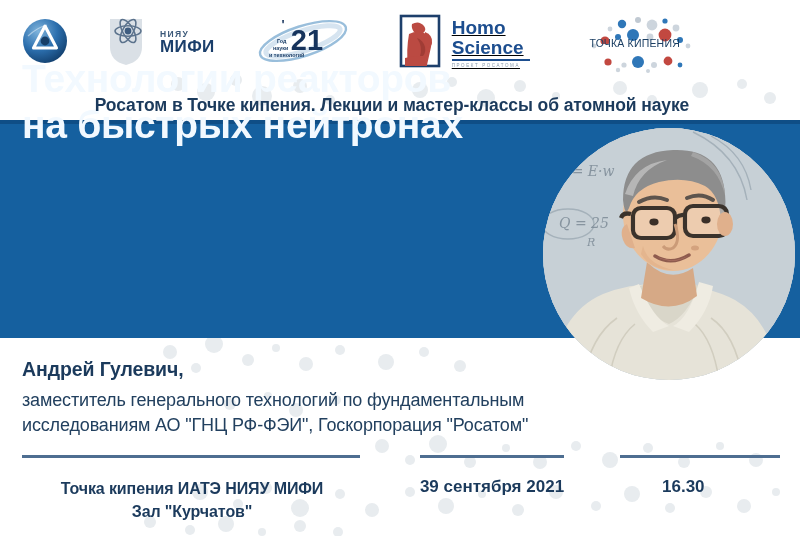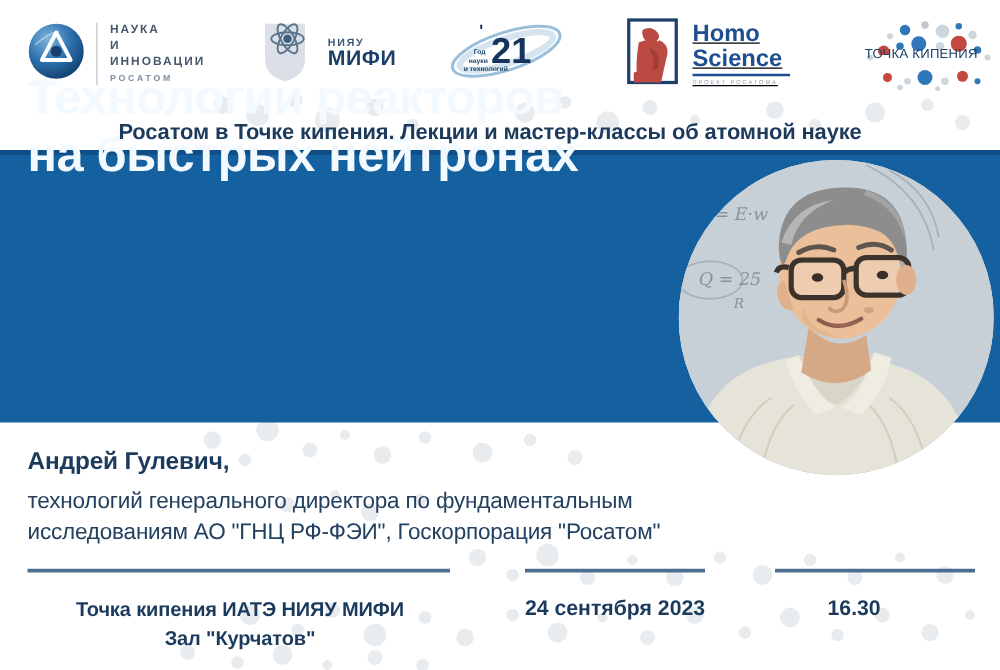--- a/index.html
+++ b/index.html
@@ -225,25 +225,20 @@
             <stop offset="55%" stop-color="#2c6fae"></stop>
             <stop offset="100%" stop-color="#123f6d"></stop>
           </radialGradient>
         </defs>
         <circle cx="23" cy="23" r="22" fill="url(#rg)"></circle>
         <path d="M23 8 L34.5 30 L11.5 30 Z" fill="none" stroke="#ffffff" stroke-width="3.1" stroke-linejoin="round"></path>
         <circle cx="23" cy="23" r="4.4" fill="#173f68"></circle>
         <path d="M6 18 Q16 9 25 7" fill="none" stroke="#ffffff" stroke-width="1.2" opacity="0.45"></path>
       </svg>
     </span>
-    <div class="rtext">
-      <div class="rl1">НАУКА</div>
-      <div class="rl2">И ИННОВАЦИИ</div>
-      <div class="rl3">РОСАТОМ</div>
-    </div>
   </div>
 
   <div class="logo-slot" id="logo-mifi">
     <span>
       <svg width="54" height="56" viewBox="0 0 54 56" xmlns="http://www.w3.org/2000/svg">
         <path d="M6 6 L6 34 Q6 48 22 52 Q38 48 38 34 L38 6 Z" fill="#d3dbe2" opacity="0.85"></path>
         <g stroke="#5b728c" stroke-width="1.5" fill="none">
           <ellipse cx="24" cy="18" rx="13" ry="5.2"></ellipse>
           <ellipse cx="24" cy="18" rx="13" ry="5.2" transform="rotate(60 24 18)"></ellipse>
           <ellipse cx="24" cy="18" rx="13" ry="5.2" transform="rotate(120 24 18)"></ellipse>
@@ -400,29 +395,29 @@
     <path d="M100 118 q4 18 30 24 q-22 0 -32 -16 z" fill="#ddab84" opacity="0.5"></path>
     <ellipse cx="152" cy="120" rx="4" ry="2.5" fill="#c58f6c" opacity="0.6"></ellipse>
 
     <ellipse cx="182" cy="96" rx="8" ry="12" fill="#e0b08c"></ellipse>
   </svg>
 </div>
 
 <div id="speaker">
   <div id="speaker-name">Андрей Гулевич,</div>
   <div id="speaker-role">
-    <span>технологий генерального директора по фундаментальным</span>
+    <span>заместитель генерального технологий по фундаментальным</span>
     <span>исследованиям АО "ГНЦ РФ-ФЭИ", Госкорпорация "Росатом"</span>
   </div>
 </div>
 
 <div id="footer">
   <div class="fsep" id="sep-venue"></div>
   <div class="fsep" id="sep-date"></div>
   <div class="fsep" id="sep-time"></div>
 
   <div id="venue">
     <span>Точка кипения ИАТЭ НИЯУ МИФИ</span>
     <span>Зал "Курчатов"</span>
   </div>
-  <div id="date">24 сентября 2023</div>
+  <div id="date">39 сентября 2021</div>
   <div id="time">16.30</div>
 </div>
 
 </body></html>

